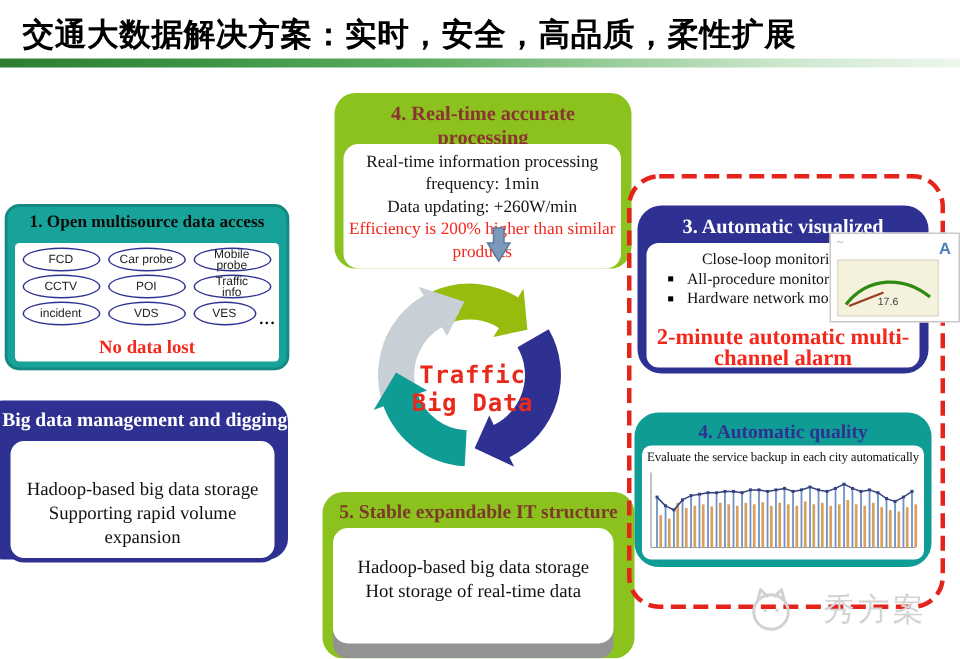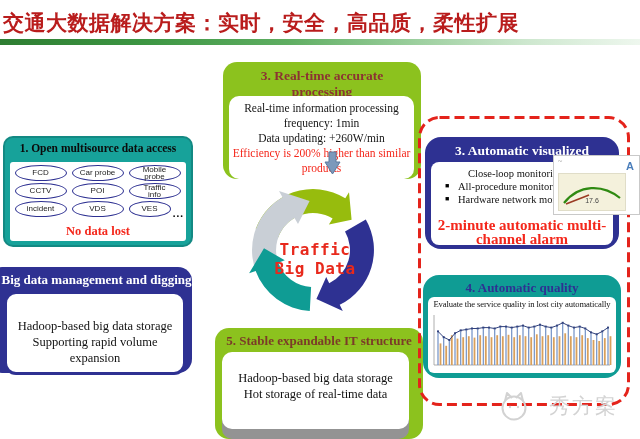--- a/index.html
+++ b/index.html
@@ -1,22 +1,22 @@
 <!DOCTYPE html>
 <html style="--teal: #17A29A; --teal_dark: #0F9C94; --navy: #2E3192; --green: #8CC21E; --olive: #97BC0D; --gray_arrow: #C9CFD6; --steel: #7C99BB; --red: #E4231B; --red_text: #F4271B; --maroon: #8B3332; --maroon2: #7B3B28; --blue_bar: #7191C6; --orange_bar: #D9A05B; --line_navy: #31427E; --gauge_green: #2F8A12; --gauge_needle: #9A3B24; --watermark_gray: #D3D3D3;"><head>
 <meta charset="utf-8">
 <style>
   html,body{margin:0;padding:0;background:#fff;}
   #canvas{position:relative;width:640px;height:439px;overflow:hidden;background:#fff;
           font-family:"Liberation Serif",serif;}
   .abs{position:absolute;}
 
   
-  #slide-title{left:3px;top:9px;font-family:"Liberation Sans",sans-serif;
-    font-size:21px;font-weight:700;color:#b91c1c;letter-spacing:.5px;white-space:nowrap;}
+  #slide-title{left:15px;top:9px;font-family:"Liberation Sans",sans-serif;
+    font-size:21px;font-weight:700;color:#000000;letter-spacing:.5px;white-space:nowrap;}
   #underline{left:0;top:39px;width:640px;height:6px;
     background:linear-gradient(90deg,#2e7d32 0%,#3c9542 22%,#5fae62 45%,#9ccf9e 65%,#cde7ce 82%,#eef7ee 100%);}
 
   
   .panel-title{width:100%;text-align:center;font-weight:700;}
   .white-box{position:absolute;background:#fff;z-index:2;}
 
   
   #box1{left:3px;top:136px;width:190px;height:111px;border-radius:10px;
     background:var(--teal);border:2px solid rgba(0,0,0,.15);box-sizing:border-box;}
@@ -147,21 +147,21 @@
   <div class="abs" id="box6">
     <div class="panel-title" id="box6-title">6. Big data management and digging</div>
   </div>
   <div class="white-box" id="white6">
     <div>Hadoop-based big data storage</div>
     <div>Supporting rapid volume expansion</div>
   </div>
 
   <div class="abs" id="box2">
     <div class="panel-title" id="box2-title">
-      <div>3. Real-time accurate</div>
+      <div>4. Real-time accurate</div>
       <div>processing</div>
     </div>
   </div>
   <div class="white-box" id="white2">
     <div>Real-time information processing frequency: 1min</div>
     <div>Data updating: +260W/min</div>
     <div class="hl">Efficiency is 200% higher than similar products</div>
   </div>
 
   <svg class="abs" id="steel-arrow" width="17" height="25">
@@ -230,21 +230,21 @@
     </div>
   </div>
 
   <div class="abs" id="box4">
     <div class="panel-title" id="box4-title">
       <div>4. Automatic quality</div>
       <div>evaluation</div>
     </div>
   </div>
   <div class="white-box" id="white4">
-    <div id="caption4">Evaluate the service quality in lost city automatically</div>
+    <div id="caption4">Evaluate the service backup in each city automatically</div>
     <svg id="quality-chart" width="182" height="58">
         <line x1="3" y1="4" x2="3" y2="54" stroke="#9a9a9a" stroke-width="0.8"></line>
         <line x1="3" y1="54" x2="179" y2="54" stroke="#9a9a9a" stroke-width="0.8"></line>
         <rect x="6.4" y="21.4" width="1.2" height="32.6" fill="#7191C6"></rect>
         <rect x="8.6" y="32.4" width="1.8" height="21.6" fill="#D9A05B"></rect>
         <rect x="6.0" y="19.4" width="2" height="2" fill="#31427E"></rect>
         <rect x="12.1" y="27.1" width="1.2" height="26.9" fill="#7191C6"></rect>
         <rect x="14.3" y="34.8" width="1.8" height="19.2" fill="#D9A05B"></rect>
         <rect x="11.7" y="25.2" width="2" height="2" fill="#31427E"></rect>
         <rect x="17.7" y="30.0" width="1.2" height="24.0" fill="#7191C6"></rect>

